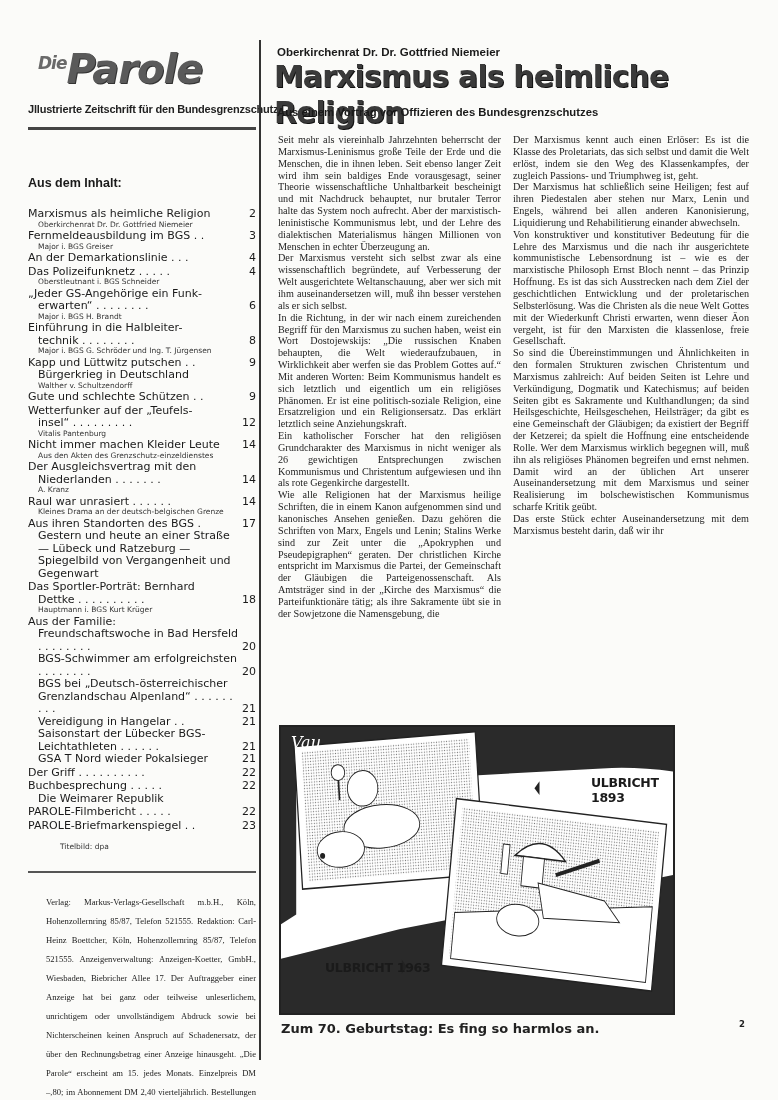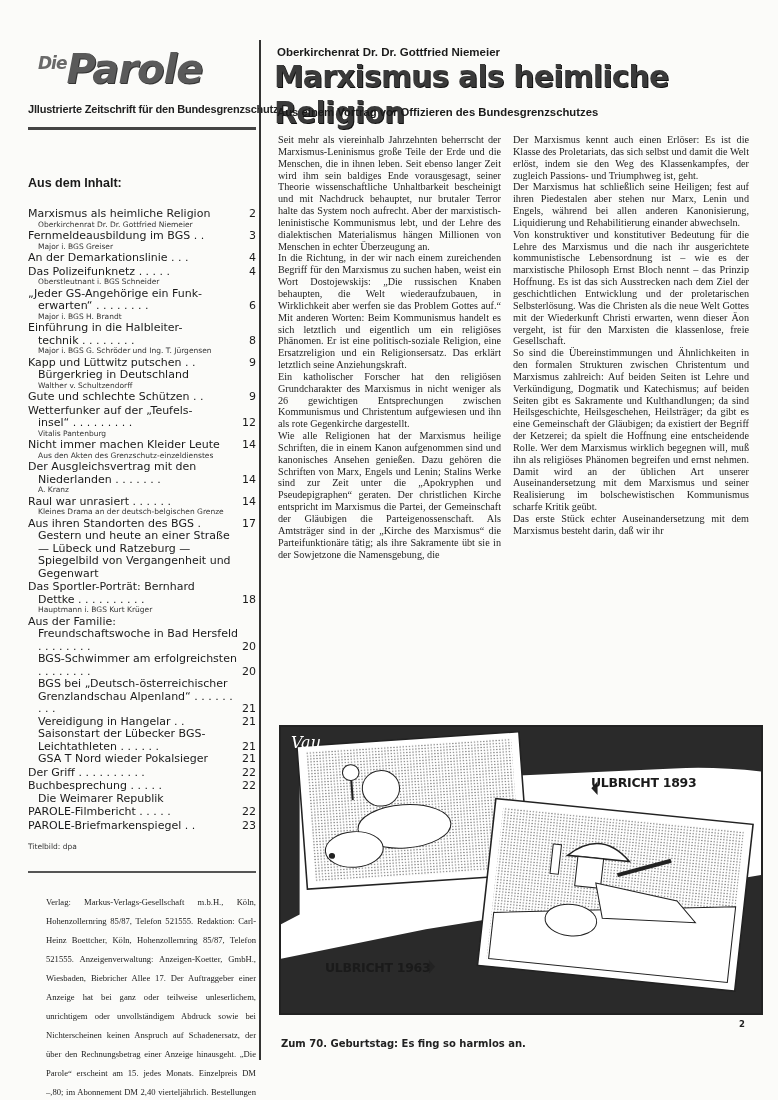--- a/index.html
+++ b/index.html
@@ -16,46 +16,46 @@
   .rule { height: 3px; background: #444; margin-top: 12px; }
 
   .toc-head { font-family: "Liberation Sans", sans-serif; font-weight: bold; font-size: 12.5px; margin-top: 46px; color: #1a1a1a; }
   .toc { margin-top: 18px; font-family: "DejaVu Sans", sans-serif; }
   .toc-entry { margin-bottom: 1px; }
   .toc-line { display: flex; font-size: 11px; line-height: 12.5px; color: #1a1a1a; }
   .toc-line .t { flex: 1; }
   .toc-line .p { width: 18px; text-align: right; }
   .toc-line.indent .t { padding-left: 10px; }
   .toc-sub { font-size: 7.5px; line-height: 8.5px; padding-left: 10px; color: #333; margin-bottom: 1px; }
-  .titlebild { font-family: "DejaVu Sans", sans-serif; font-size: 7.5px; margin-top: 10px; color: #333; }
+  .titlebild { font-family: "DejaVu Sans", sans-serif; font-size: 7.5px; margin-top: 10px; color: #333; margin-left: 32px; }
   .rule2 { height: 2px; background: #555; margin-top: 20px; }
 
   .imprint { position: absolute; left: 46px; top: 893px; width: 210px; font-size: 8.6px; line-height: 19px; text-align: justify; color: #222; }
 
   
   .vdivider { position: absolute; left: 259px; top: 40px; width: 2px; height: 1020px; background: #333; }
 
   
   .author { position: absolute; left: 277px; top: 46px; font-family: "Liberation Sans", sans-serif; font-weight: bold; font-size: 11.5px; color: #1a1a1a; }
   .headline { position: absolute; left: 274px; top: 58px; font-family: "DejaVu Sans", sans-serif; font-weight: bold; font-size: 31px; color: #3a3a3a; letter-spacing: -0.8px; transform: scaleX(0.96); transform-origin: left; text-shadow: 1px 1px 0 #111; }
   .subhead { position: absolute; left: 277px; top: 106px; font-family: "Liberation Sans", sans-serif; font-weight: bold; font-size: 11.3px; color: #1a1a1a; }
 
   
   .col { position: absolute; font-size: 10.2px; line-height: 11.85px; text-align: justify; color: #1d1d1d; hyphens: manual; }
   .col1 { left: 278px; top: 134px; width: 223px; }
   .col2 { left: 513px; top: 134px; width: 236px; }
   .col p { text-indent: 0; }
 
   
-  .cartoon { position: absolute; left: 279px; top: 725px; width: 484px; height: 290px; border: 2px solid #222; background: #fff; overflow: hidden; }
+  .cartoon { position: absolute; left: 279px; top: 725px; width: 396px; height: 290px; border: 2px solid #222; background: #fff; overflow: hidden; }
   .cartoon .dark { position: absolute; left: 0; top: 0; width: 100%; height: 100%; }
   .cartoon .sig { position: absolute; left: 10px; top: 6px; font-family: "DejaVu Serif", serif; font-style: italic; color: #fff; font-size: 16px; }
   .label-1893 { position: absolute; left: 310px; top: 48px; font-family: "DejaVu Sans", sans-serif; font-weight: bold; font-size: 12.5px; color: #1a1a1a; letter-spacing: -0.3px; }
   .label-1963 { position: absolute; left: 44px; top: 233px; font-family: "DejaVu Sans", sans-serif; font-weight: bold; font-size: 12.5px; color: #1a1a1a; letter-spacing: -0.3px; }
-  .caption { position: absolute; left: 281px; top: 1021px; font-family: "DejaVu Sans", sans-serif; font-size: 10px; font-weight: bold; color: #222; margin-top: 17px; }
+  .caption { position: absolute; left: 281px; top: 1021px; font-family: "DejaVu Sans", sans-serif; font-size: 13px; font-weight: bold; color: #222; }
   .pagenum { position: absolute; left: 739px; top: 1019px; font-family: "DejaVu Sans", sans-serif; font-size: 8.5px; font-weight: bold; color: #222; }
 </style>
 </head>
 <body>
 
 <div class="sidebar">
   <div class="logo-box">
     <div class="logo">
       <span class="die">Die</span><span class="parole">Parole</span>
     </div>
@@ -254,20 +254,21 @@
 <div class="imprint">Verlag: Markus-Verlags-Gesellschaft m.b.H., Köln, Hohenzollernring 85/87, Telefon 521555. Redaktion: Carl-Heinz Boettcher, Köln, Hohenzollernring 85/87, Telefon 521555. Anzeigenverwaltung: Anzeigen-Koetter, GmbH., Wiesbaden, Biebricher Allee 17. Der Auftraggeber einer Anzeige hat bei ganz oder teilweise unleserlichem, unrichtigem oder unvollständigem Abdruck sowie bei Nichterscheinen keinen Anspruch auf Schadenersatz, der über den Rechnungsbetrag einer Anzeige hinausgeht. „Die Parole“ erscheint am 15. jedes Monats. Einzelpreis DM –,80; im Abonnement DM 2,40 vierteljährlich. Bestellungen sind an den Verlag zu richten. Druck: DuMont Presse, Köln, Breite Str. 70.</div>
 
 <div class="vdivider"></div>
 
 <div class="author">Oberkirchenrat Dr. Dr. Gottfried Niemeier</div>
 <div class="headline">Marxismus als heimliche Religion</div>
 <div class="subhead">Aus einem Vortrag vor Offizieren des Bundesgrenzschutzes</div>
 
 <div class="col col1" id="col1">
     <p>Seit mehr als viereinhalb Jahrzehnten beherrscht der Marxismus-Leninismus große Teile der Erde und die Menschen, die in ihnen leben. Seit ebenso langer Zeit wird ihm sein baldiges Ende vorausgesagt, seiner Theorie wissenschaftliche Unhaltbarkeit bescheinigt und mit Nachdruck behauptet, nur brutaler Terror halte das System noch aufrecht. Aber der marxistisch-leninistische Kommunismus lebt, und der Lehre des dialektischen Materialismus hängen Millionen von Menschen in echter Überzeugung an.</p>
+    <p>Der Marxismus versteht sich selbst zwar als eine wissenschaftlich begründete, auf Verbesserung der Welt ausgerichtete Weltanschauung, aber wer sich mit ihm auseinandersetzen will, muß ihn besser verstehen als er sich selbst.</p>
     <p>In die Richtung, in der wir nach einem zureichenden Begriff für den Marxismus zu suchen haben, weist ein Wort Dostojewskijs: „Die russischen Knaben behaupten, die Welt wiederaufzubauen, in Wirklichkeit aber werfen sie das Problem Gottes auf.“ Mit anderen Worten: Beim Kommunismus handelt es sich letztlich und eigentlich um ein religiöses Phänomen. Er ist eine politisch-soziale Religion, eine Ersatzreligion und ein Religionsersatz. Das erklärt letztlich seine Anziehungskraft.</p>
     <p>Ein katholischer Forscher hat den religiösen Grundcharakter des Marxismus in nicht weniger als 26 gewichtigen Entsprechungen zwischen Kommunismus und Christentum aufgewiesen und ihn als rote Gegenkirche dargestellt.</p>
     <p>Wie alle Religionen hat der Marxismus heilige Schriften, die in einem Kanon aufgenommen sind und kanonisches Ansehen genießen. Dazu gehören die Schriften von Marx, Engels und Lenin; Stalins Werke sind zur Zeit unter die „Apokryphen und Pseudepigraphen“ geraten. Der christlichen Kirche entspricht im Marxismus die Partei, der Gemeinschaft der Gläubigen die Parteigenossenschaft. Als Amtsträger sind in der „Kirche des Marxismus“ die Parteifunktionäre tätig; als ihre Sakramente übt sie in der Sowjetzone die Namensgebung, die</p>
   </div>
 <div class="col col2" id="col2">
     <p>Der Marxismus kennt auch einen Erlöser: Es ist die Klasse des Proletariats, das sich selbst und damit die Welt erlöst, indem sie den Weg des Klassenkampfes, der zugleich Passions- und Triumphweg ist, geht.</p>
     <p>Der Marxismus hat schließlich seine Heiligen; fest auf ihren Piedestalen aber stehen nur Marx, Lenin und Engels, während bei allen anderen Kanonisierung, Liquidierung und Rehabilitierung einander abwechseln.</p>
     <p>Von konstruktiver und konstitutiver Bedeutung für die Lehre des Marxismus und die nach ihr ausgerichtete kommunistische Lebensordnung ist – wie es der marxistische Philosoph Ernst Bloch nennt – das Prinzip Hoffnung. Es ist das sich Ausstrecken nach dem Ziel der geschichtlichen Entwicklung und der proletarischen Selbsterlösung. Was die Christen als die neue Welt Gottes mit der Wiederkunft Christi erwarten, wenn dieser Äon vergeht, ist für den Marxisten die klassenlose, freie Gesellschaft.</p>
     <p>So sind die Übereinstimmungen und Ähnlichkeiten in den formalen Strukturen zwischen Christentum und Marxismus zahlreich: Auf beiden Seiten ist Lehre und Verkündigung, Dogmatik und Katechismus; auf beiden Seiten gibt es Sakramente und Kulthandlungen; da sind Heilsgeschichte, Heilsgeschehen, Heilsträger; da gibt es eine Gemeinschaft der Gläubigen; da existiert der Begriff der Ketzerei; da spielt die Hoffnung eine entscheidende Rolle. Wer dem Marxismus wirklich begegnen will, muß ihn als religiöses Phänomen begreifen und ernst nehmen. Damit wird an der üblichen Art unserer Auseinandersetzung mit dem Marxismus und seiner Realisierung im bolschewistischen Kommunismus scharfe Kritik geübt.</p>
     <p>Das erste Stück echter Auseinandersetzung mit dem Marxismus besteht darin, daß wir ihr</p>

